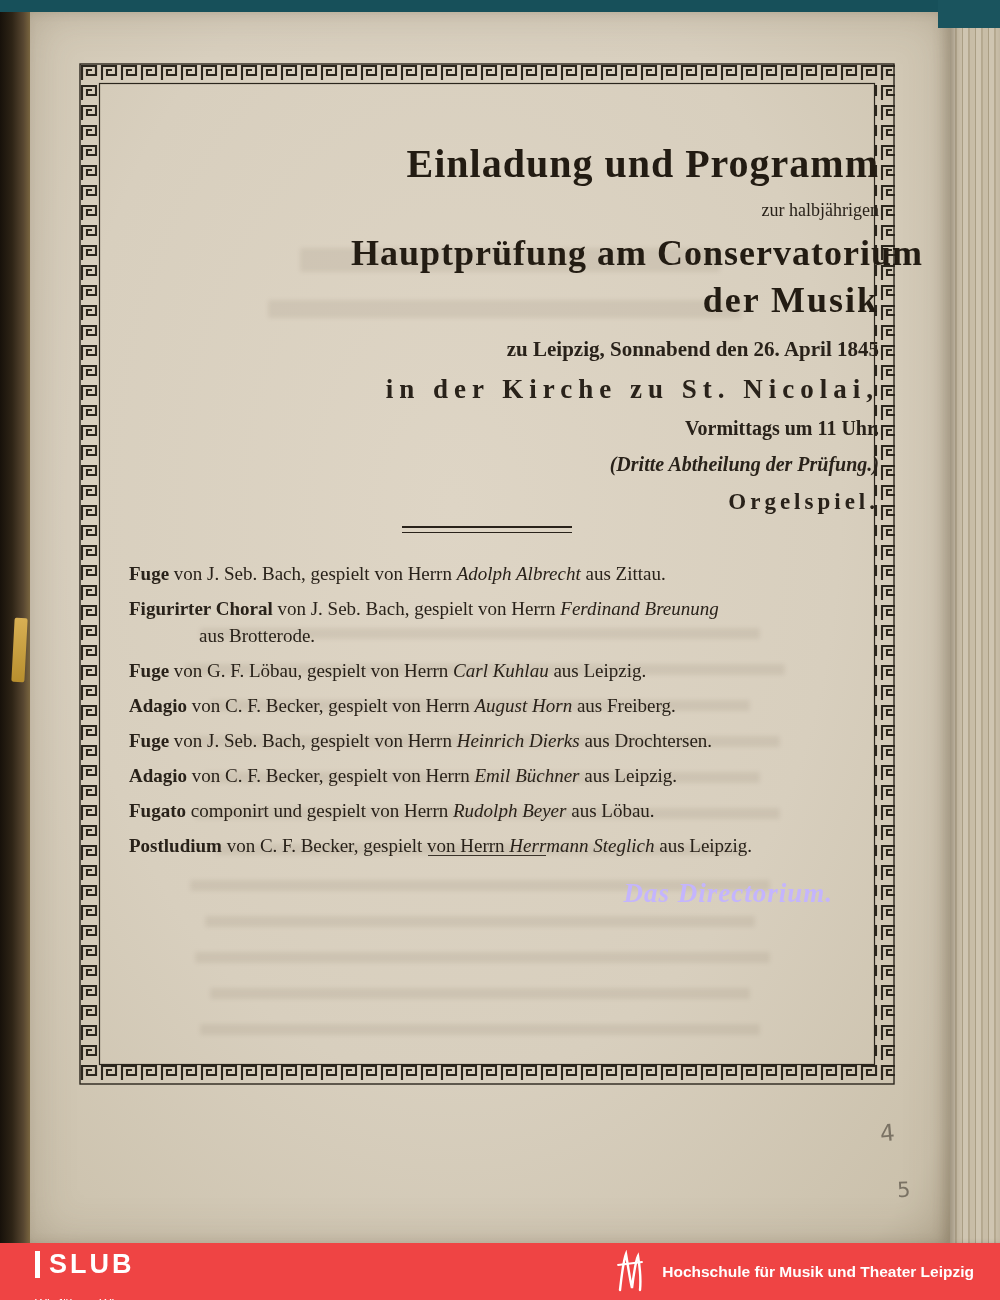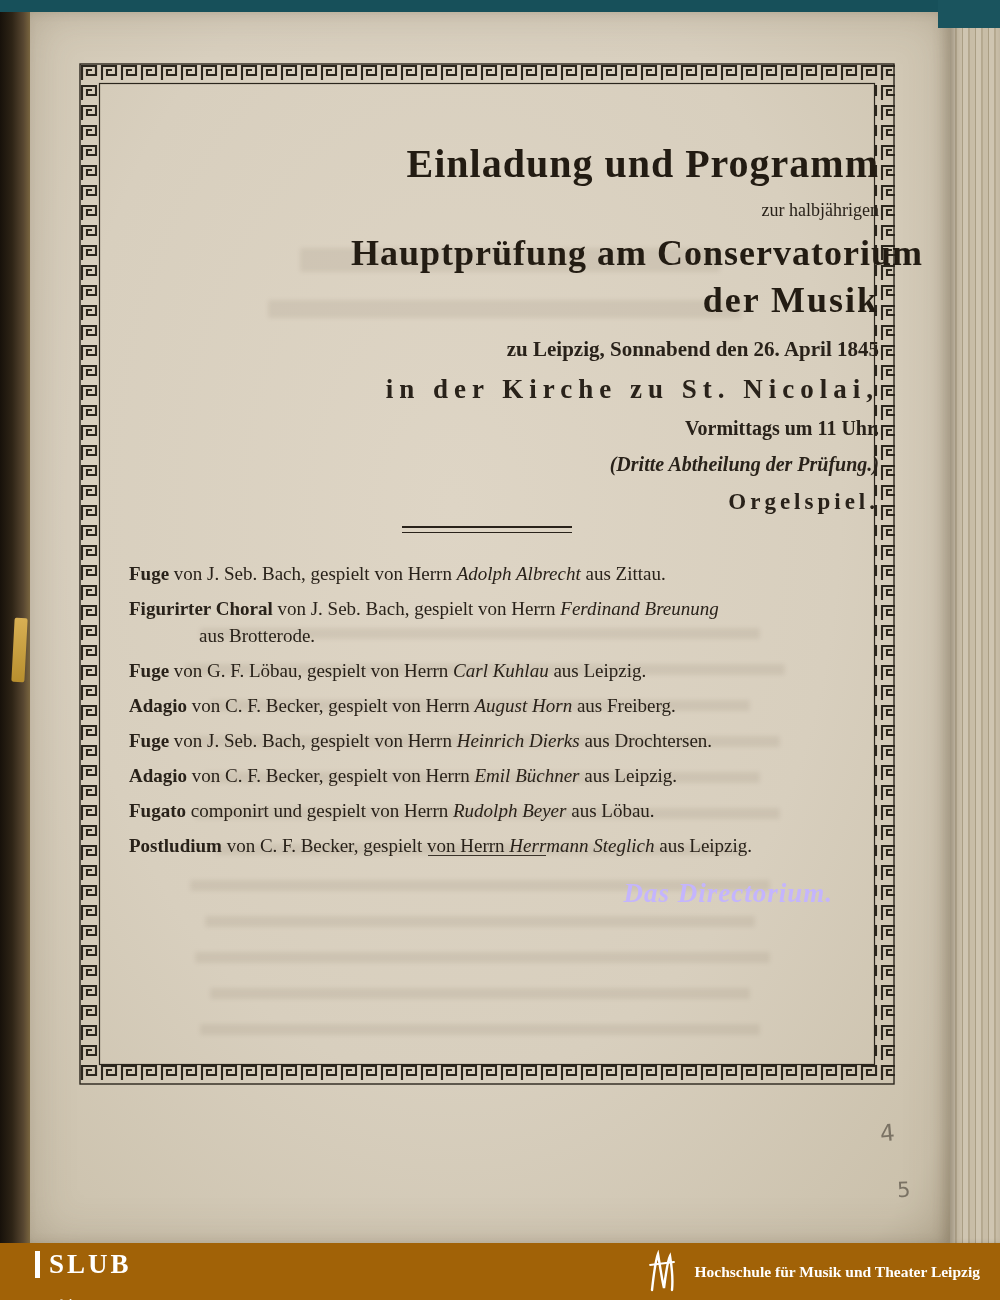--- a/index.html
+++ b/index.html
@@ -56,28 +56,28 @@
     border-top:1.5px solid #3a332a;}
   .sig{position:absolute;top:815px;right:42px;font-size:27px;font-weight:700;font-style:italic;
     letter-spacing:1px;color:#c4b5fd;white-space:nowrap;}
 
   
   .pencil{z-index:5;color:#7a7264;font-family:"DejaVu Sans",sans-serif;}
   .pencil4{left:880px;top:1120px;font-size:23px;transform:rotate(-5deg);}
   .pencil5{left:897px;top:1178px;font-size:21px;transform:rotate(-3deg);}
 
   
-  .footer{left:0;top:1243px;width:1000px;height:58px;background:#a16207;z-index:6;
-    font-family:Liberation Serif, serif;color:#ffffff;}
+  .footer{left:0;top:1243px;width:1000px;height:58px;background:#ef4444;z-index:6;
+    font-family:Liberation Sans, sans-serif;color:#ffffff;}
   .slub-group{position:absolute;left:35px;top:8px;}
   .slub-row{display:flex;align-items:center;gap:9px;}
   .slub-bar{width:5px;height:27px;background:#ffffff;}
   .slub-name{font-size:27px;font-weight:700;letter-spacing:3px;line-height:27px;}
   .slub-tagline{font-size:12.5px;margin-top:19px;letter-spacing:.3px;}
-  .partner-group{position:absolute;right:20px;top:0;height:57px;display:flex;align-items:center;gap:16px;}
+  .partner-group{position:absolute;right:26px;top:0;height:57px;display:flex;align-items:center;gap:16px;}
   .partner-name{font-size:15.5px;font-weight:700;white-space:nowrap;}
 </style>
 </head>
 <body>
 
 <div class="abs spine"></div>
 <div class="abs ribbon"></div>
 <div class="abs page"></div>
 <div class="abs page-edges"></div>
 <div class="abs top-strip"></div>

